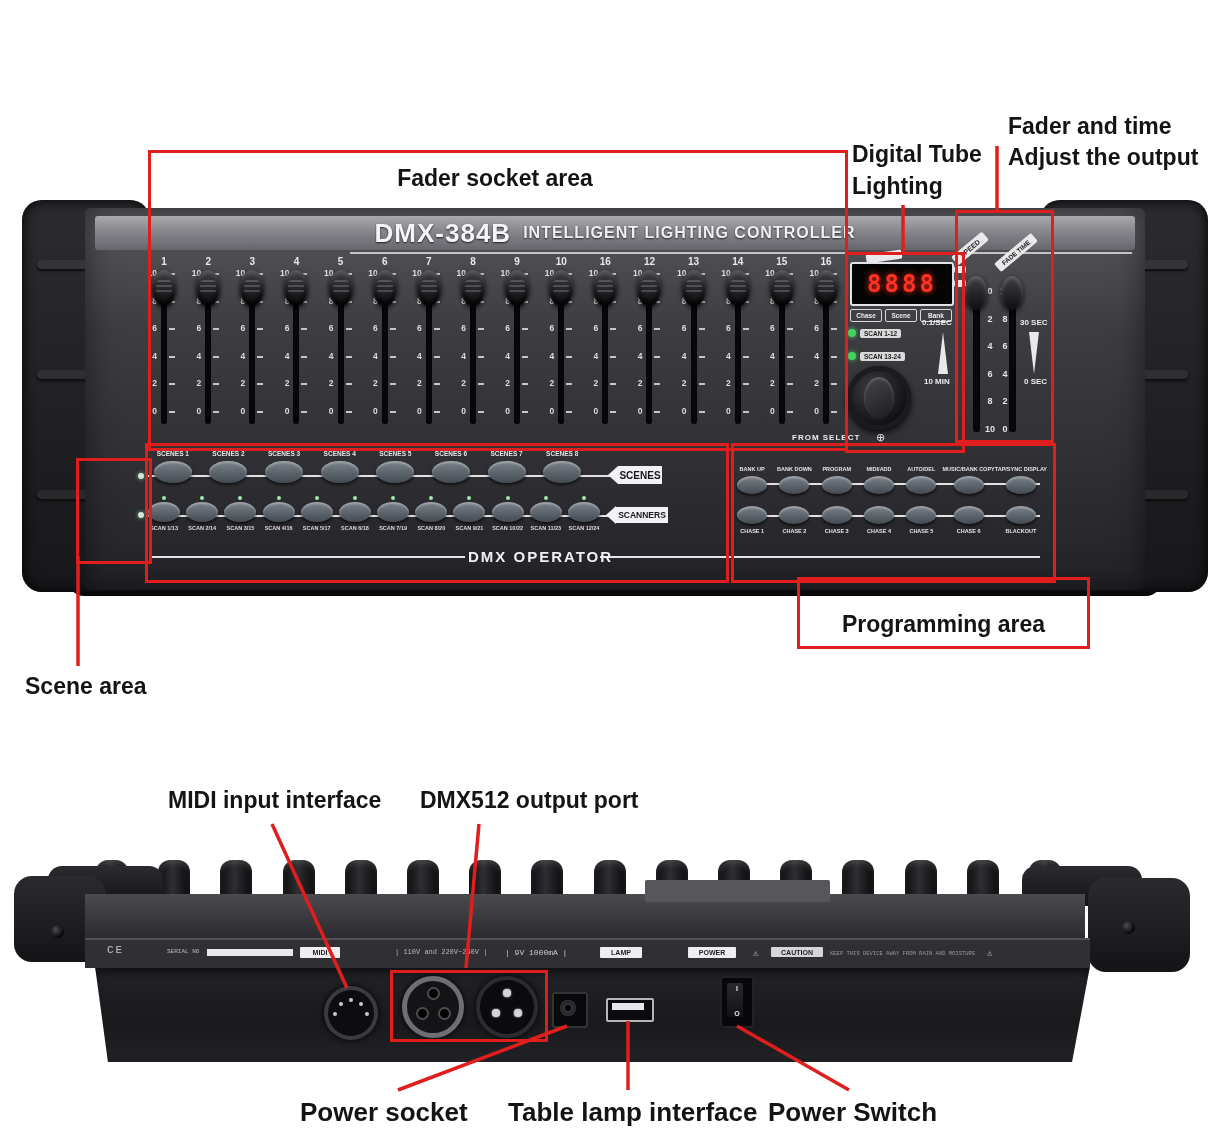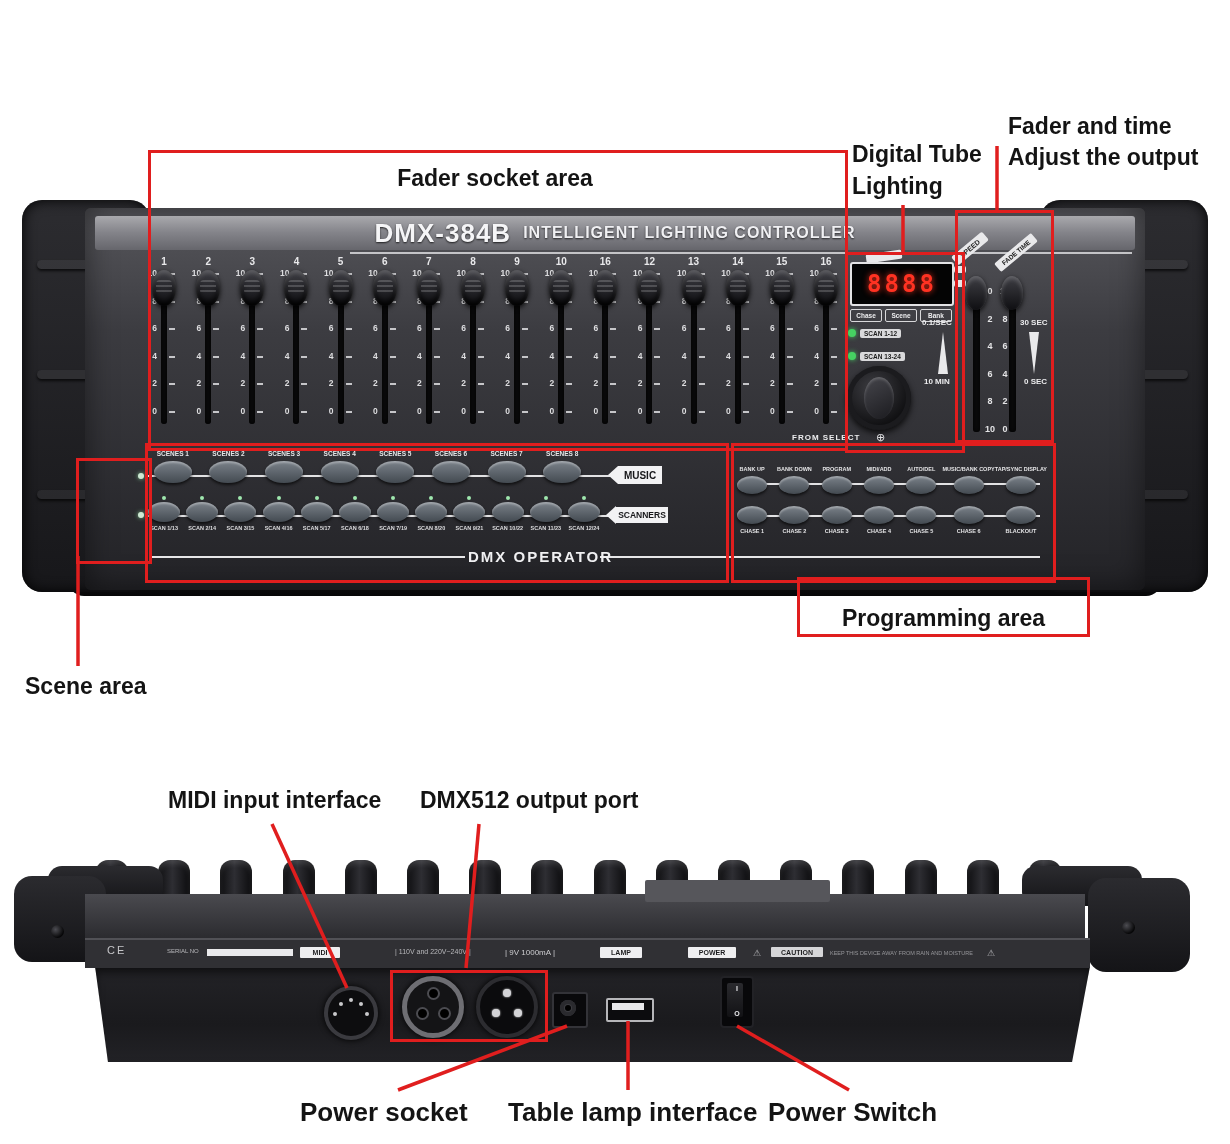--- a/index.html
+++ b/index.html
@@ -75,21 +75,21 @@
   #console-base{position:absolute;left:68px;top:566px;width:1094px;height:30px;background:linear-gradient(180deg,#141416,#070708);border-radius:0 0 16px 16px;z-index:1;}
   
   .rcap{position:absolute;background:linear-gradient(180deg,#2b2b2f,#141417);border-radius:14px;z-index:2;}
   .screw{position:absolute;width:13px;height:13px;border-radius:50%;background:radial-gradient(circle at 35% 35%,#4c4c52,#060607 70%);z-index:5;}
   #rear-knobs{position:absolute;left:0;top:0;width:1230px;height:1144px;z-index:1;}
   .back-knob{position:absolute;top:860px;width:32px;height:58px;border-radius:12px 12px 6px 6px;background:linear-gradient(90deg,#0e0e10,#2e2e33 45%,#0b0b0d);box-shadow:inset 0 4px 5px rgba(255,255,255,.12);}
   .back-slot{position:absolute;top:903px;width:34px;height:6px;border-radius:3px;background:#101013;box-shadow:0 1px 1px rgba(255,255,255,.12);}
   #rear-topface{position:absolute;left:85px;top:894px;width:1000px;height:46px;background:linear-gradient(180deg,#4a4a4f,#2a2a2e);z-index:2;}
   #rear-label-plate{position:absolute;left:645px;top:880px;width:185px;height:22px;background:#56565b;border-radius:2px;z-index:2;}
   #rear-strip{position:absolute;left:85px;top:938px;width:1005px;height:28px;background:#303034;border-top:2px solid #515156;z-index:3;}
-  .rs{position:absolute;top:8px;font-size:7px;color:#b8b8bb;white-space:nowrap;}
+  .rs{position:absolute;top:8px;font-size:7px;color:#b8b8bb;white-space:nowrap;font-family:Liberation Mono, monospace;}
   .rs-box{position:absolute;top:7px;background:#eeeef0;color:#1d1d1f;font-weight:bold;font-size:7px;display:flex;align-items:center;justify-content:center;border-radius:1px;}
   #rear-lowface{position:absolute;left:95px;top:966px;width:995px;height:96px;background:linear-gradient(180deg,#232327,#1a1a1d 60%,#222226);clip-path:polygon(0 0,100% 0,98.2% 100%,1.3% 100%);z-index:2;box-shadow:inset 0 6px 10px rgba(0,0,0,.6);}
   .port{position:absolute;z-index:4;}
   #midi-din{left:324px;top:986px;width:46px;height:46px;border-radius:50%;background:#0d0d0f;border:4px solid #3a3a3f;box-shadow:0 0 6px #000;}
   .dinpin{position:absolute;width:4px;height:4px;border-radius:50%;background:#c9c9cc;}
   #xlr-f{left:402px;top:976px;width:52px;height:52px;border-radius:50%;background:#141416;border:5px solid #6e6e73;box-shadow:0 0 6px #000;}
   .xhole{position:absolute;width:9px;height:9px;border-radius:50%;background:#000;border:2px solid #4c4c51;}
   #xlr-m{left:476px;top:976px;width:54px;height:54px;border-radius:50%;background:#0b0b0d;border:4px solid #2c2c30;box-shadow:0 0 6px #000;}
   .xpin{position:absolute;width:8px;height:8px;border-radius:50%;background:#d4d4d7;box-shadow:0 0 2px #fff;}
   #dc-jack{left:552px;top:992px;width:32px;height:32px;background:#09090b;border:2px solid #333338;border-radius:3px;}
@@ -483,21 +483,21 @@
       </div>
       <div class="sc-col">
         <div class="sc-lbl">SCENES 7</div>
         <div class="sc-btn btn-oval"></div>
       </div>
       <div class="sc-col">
         <div class="sc-lbl">SCENES 8</div>
         <div class="sc-btn btn-oval"></div>
       </div>
     </div>
-  <div class="arrowtag" style="left:618px;top:466px;width:44px;height:18px;font-size:10px;">MUSIC</div>
+  <div class="arrowtag" style="left:618px;top:466px;width:44px;height:18px;font-size:10px;">SCENES</div>
   <div class="joinline" style="left:148px;top:515px;width:470px;"></div>
   <div id="scan-row">
       <div class="sc-col">
         <div class="sn-led"></div>
         <div class="sn-btn btn-oval"></div>
         <div class="sn-lbl">SCAN 1/13</div>
       </div>
       <div class="sc-col">
         <div class="sn-led"></div>
         <div class="sn-btn btn-oval"></div>
@@ -695,21 +695,21 @@
     <span class="swmark" style="top:7px;">I</span>
     <span class="swmark" style="top:32px;">O</span>
   </div>
 
   <div class="redbox" style="left:148px;top:150px;width:694px;height:295px;"></div>
   <div class="redbox" style="left:845px;top:252px;width:114px;height:195px;"></div>
   <div class="redbox" style="left:955px;top:210px;width:93px;height:227px;"></div>
   <div class="redbox" style="left:76px;top:458px;width:70px;height:100px;"></div>
   <div class="redbox" style="left:145px;top:443px;width:578px;height:134px;"></div>
   <div class="redbox" style="left:731px;top:443px;width:319px;height:134px;"></div>
-  <div class="redbox arealabel" style="left:797px;top:577px;width:293px;height:60px;align-items:center;">
+  <div class="redbox arealabel" style="left:797px;top:577px;width:293px;height:72px;align-items:center;">
     <span class="ann" style="position:static;">Programming area</span>
   </div>
   <div class="redbox" style="left:390px;top:970px;width:152px;height:66px;"></div>
 
   <svg id="ann-svg" width="1230" height="1144">
     <g stroke="#e01e1e" stroke-width="3.5" fill="none">
       <line x1="903" y1="205" x2="903" y2="252"></line>
       <line x1="997" y1="146" x2="997" y2="211"></line>
       <line x1="78" y1="556" x2="78" y2="666"></line>
       <line x1="272" y1="824" x2="347" y2="988"></line>

